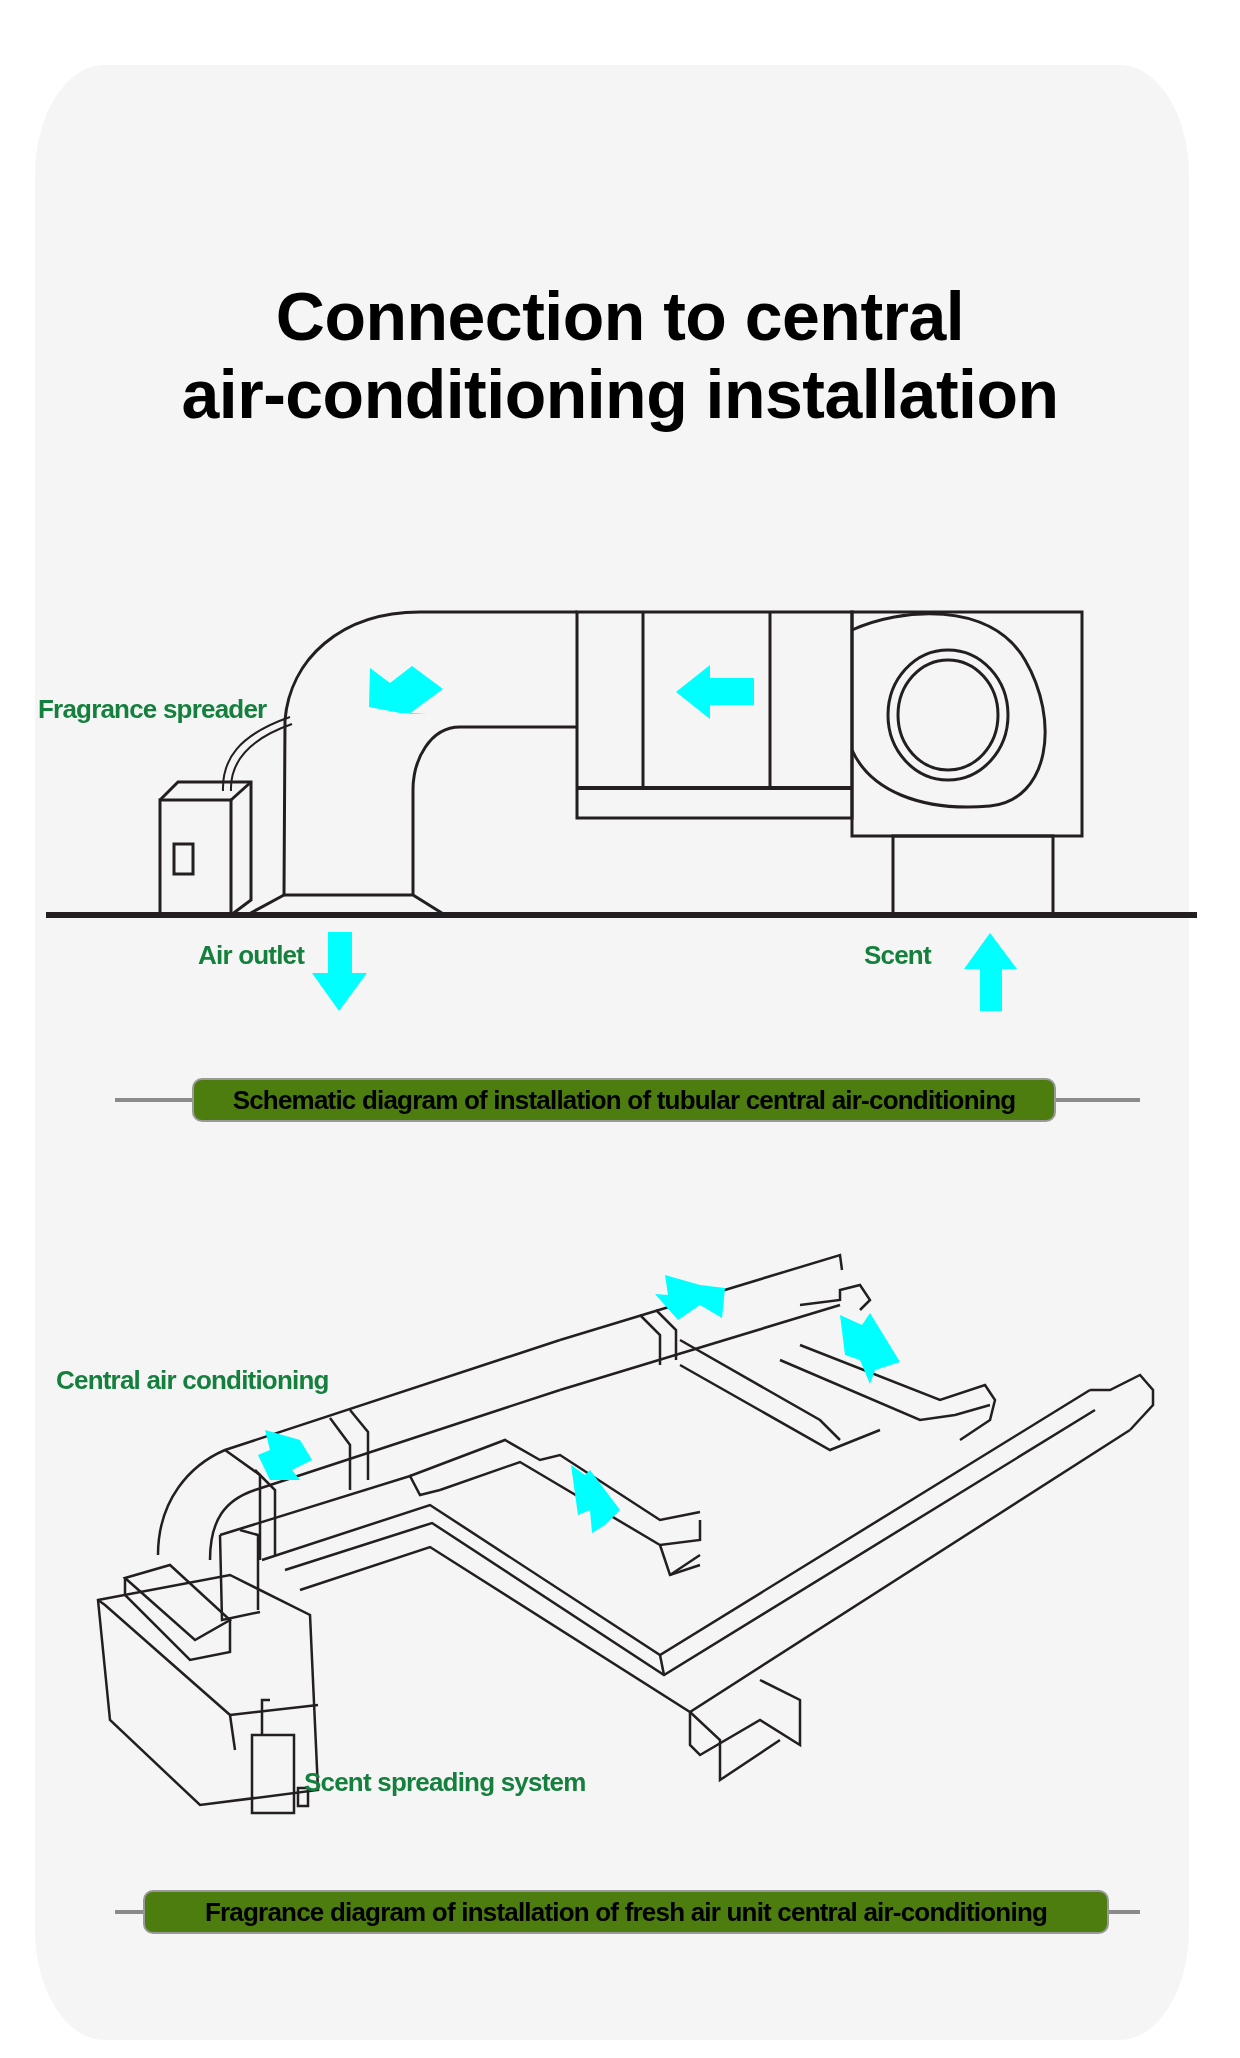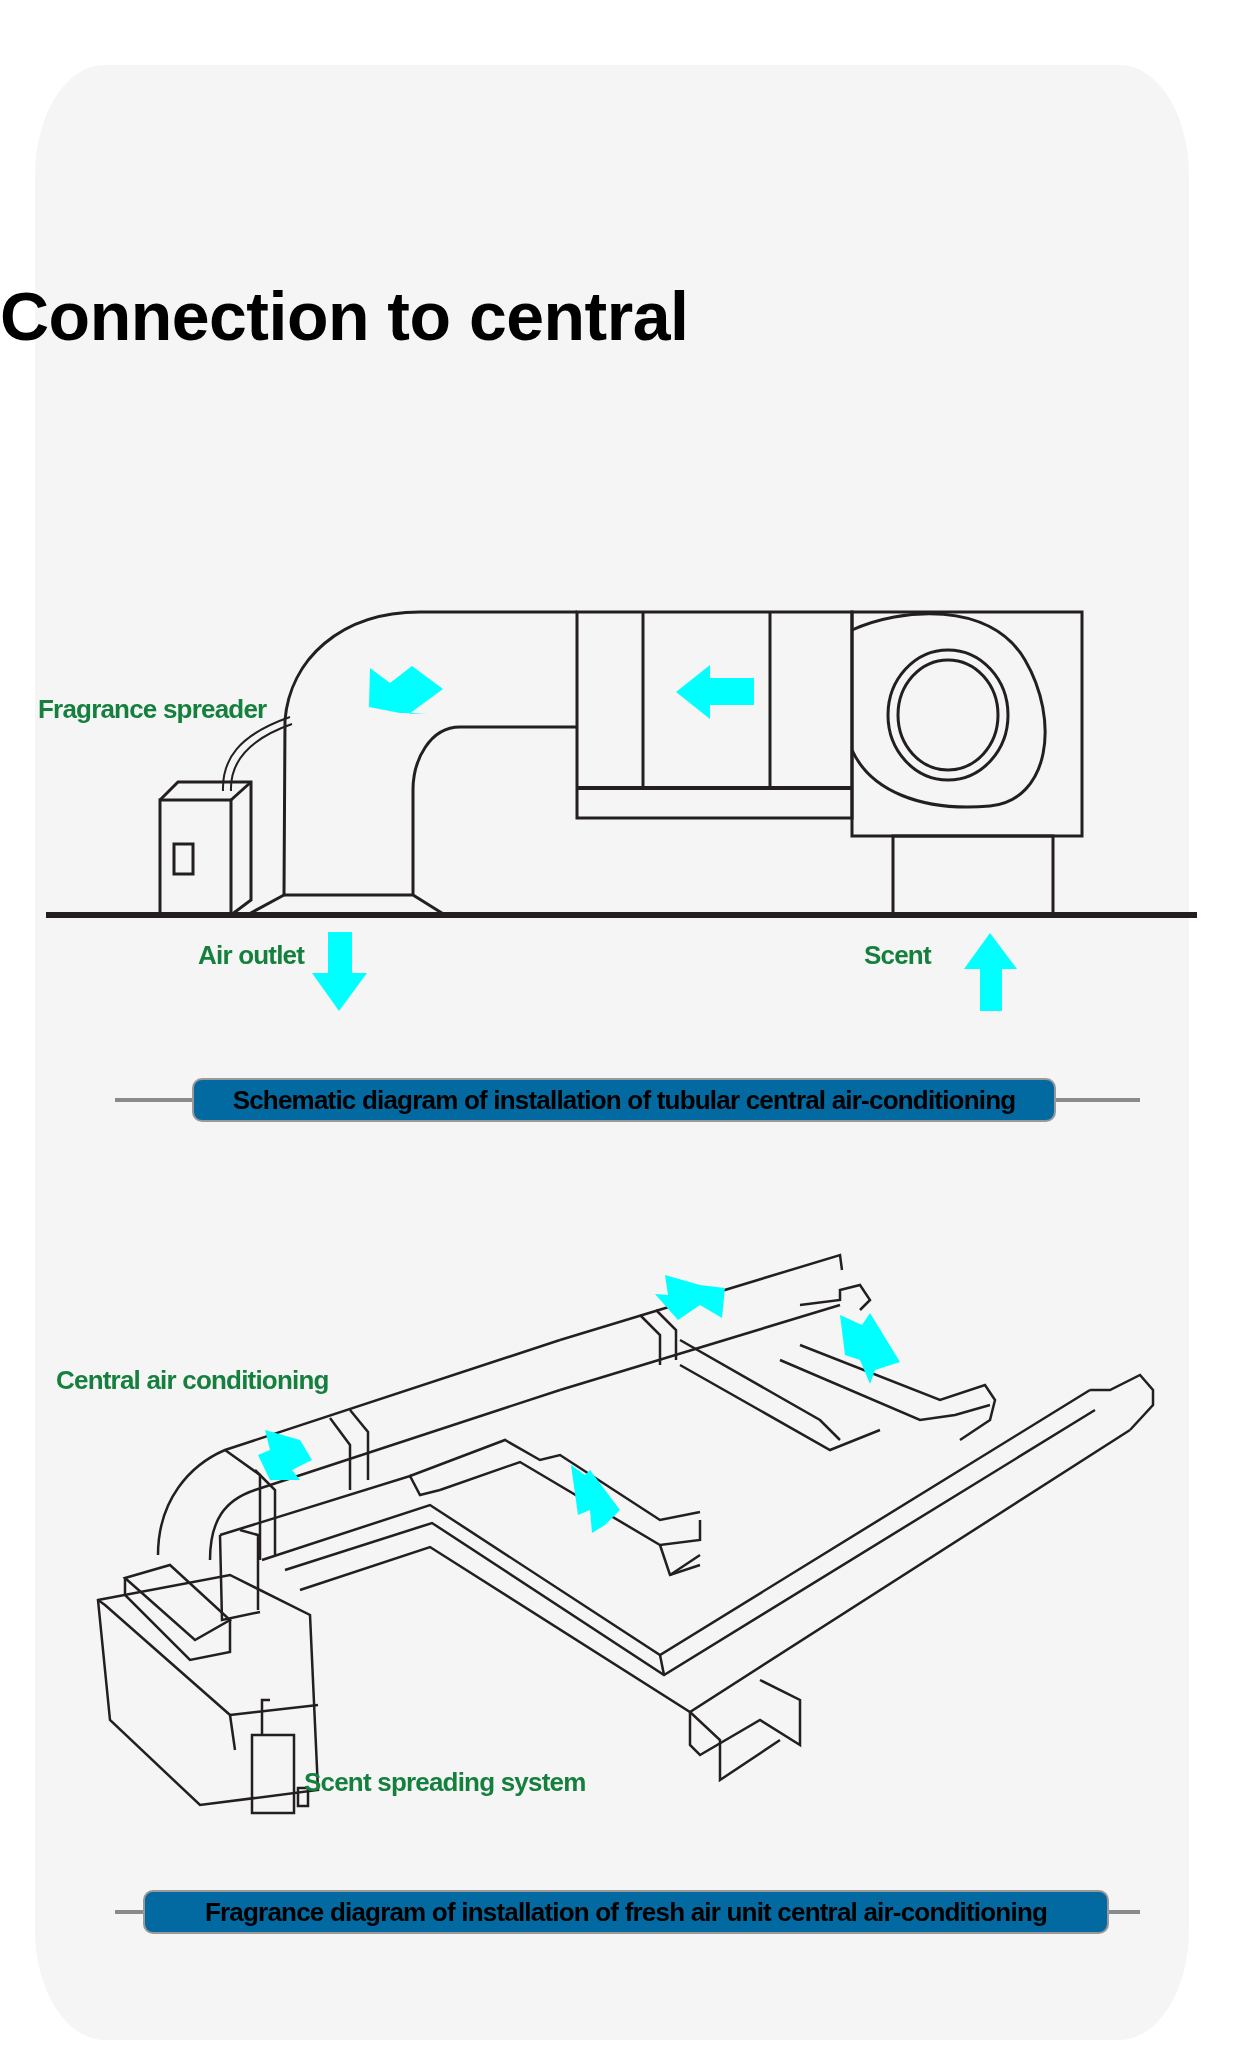--- a/index.html
+++ b/index.html
@@ -1,39 +1,40 @@
 <!DOCTYPE html>
 <html><head>
 <meta charset="utf-8">
 <style>
   html, body { margin: 0; padding: 0; background: #ffffff; }
   body { width: 1240px; height: 2058px; position: relative; overflow: hidden;
          font-family: "Liberation Sans", "DejaVu Sans", sans-serif; }
   .card { position: absolute; left: 35px; top: 65px; width: 1154px; height: 1975px;
           background: #f5f5f5; border-radius: 70px / 110px; }
-  .title { position: absolute; left: 0; right: 0; top: 277px; text-align: left;
+  .title { position: absolute; left: 0; right: 0; top: 277px; text-align: center;
            font-weight: 700; font-size: 68px; line-height: 78px; color: #000;
            letter-spacing: -0.5px; }
   .title span { display: block; }
   svg.diag { position: absolute; left: 0; top: 0; }
   .label { position: absolute; font-weight: 700; font-size: 26px; color: #15803d;
            letter-spacing: -0.8px; white-space: nowrap; }
   .caption-wrap { position: absolute; left: 115px; width: 1025px; height: 44px; }
   .caption-line { position: absolute; left: 0; right: 0; top: 20px; height: 4px; background: #8a8a8a; }
-  .caption-box { position: absolute; top: 0; height: 40px; background: #0369a1; border: 2px solid #999;
+  .caption-box { position: absolute; top: 0; height: 40px; background: #4d7c0f; border: 2px solid #999;
                  border-radius: 10px; display: flex; align-items: center; justify-content: center;
                  font-weight: 700; font-size: 26px; letter-spacing: -0.8px; color: #000; white-space: nowrap; }
 </style>
 </head>
 <body>
 
 <div class="card"></div>
 
 <div class="title">
   <span>Connection to central</span>
+  <span>air-conditioning installation</span>
 </div>
 
 <svg class="diag" width="1240" height="2058" fill="none" stroke="#231f20" stroke-width="3" stroke-linejoin="miter">
 
   <line x1="46" y1="915" x2="1197" y2="915" stroke-width="6"></line>
 
   <g>
     <path d="M160 915 L160 800 L231 800 L231 915 Z"></path>
     <path d="M160 800 L178 782 L251 782 L251 900 L231 915"></path>
     <path d="M231 800 L251 782"></path>

